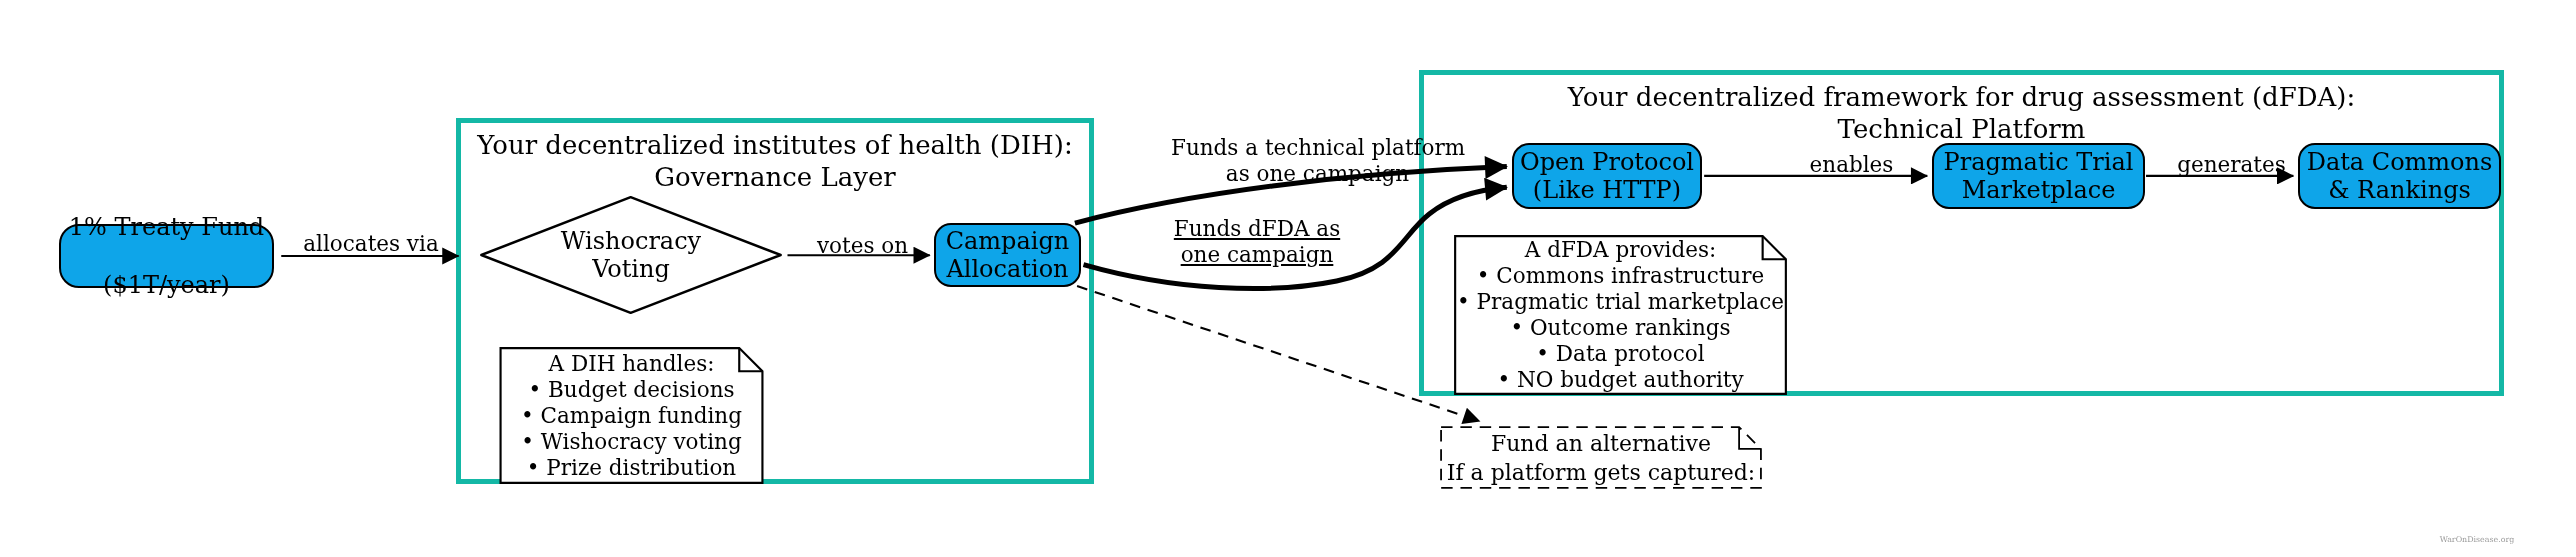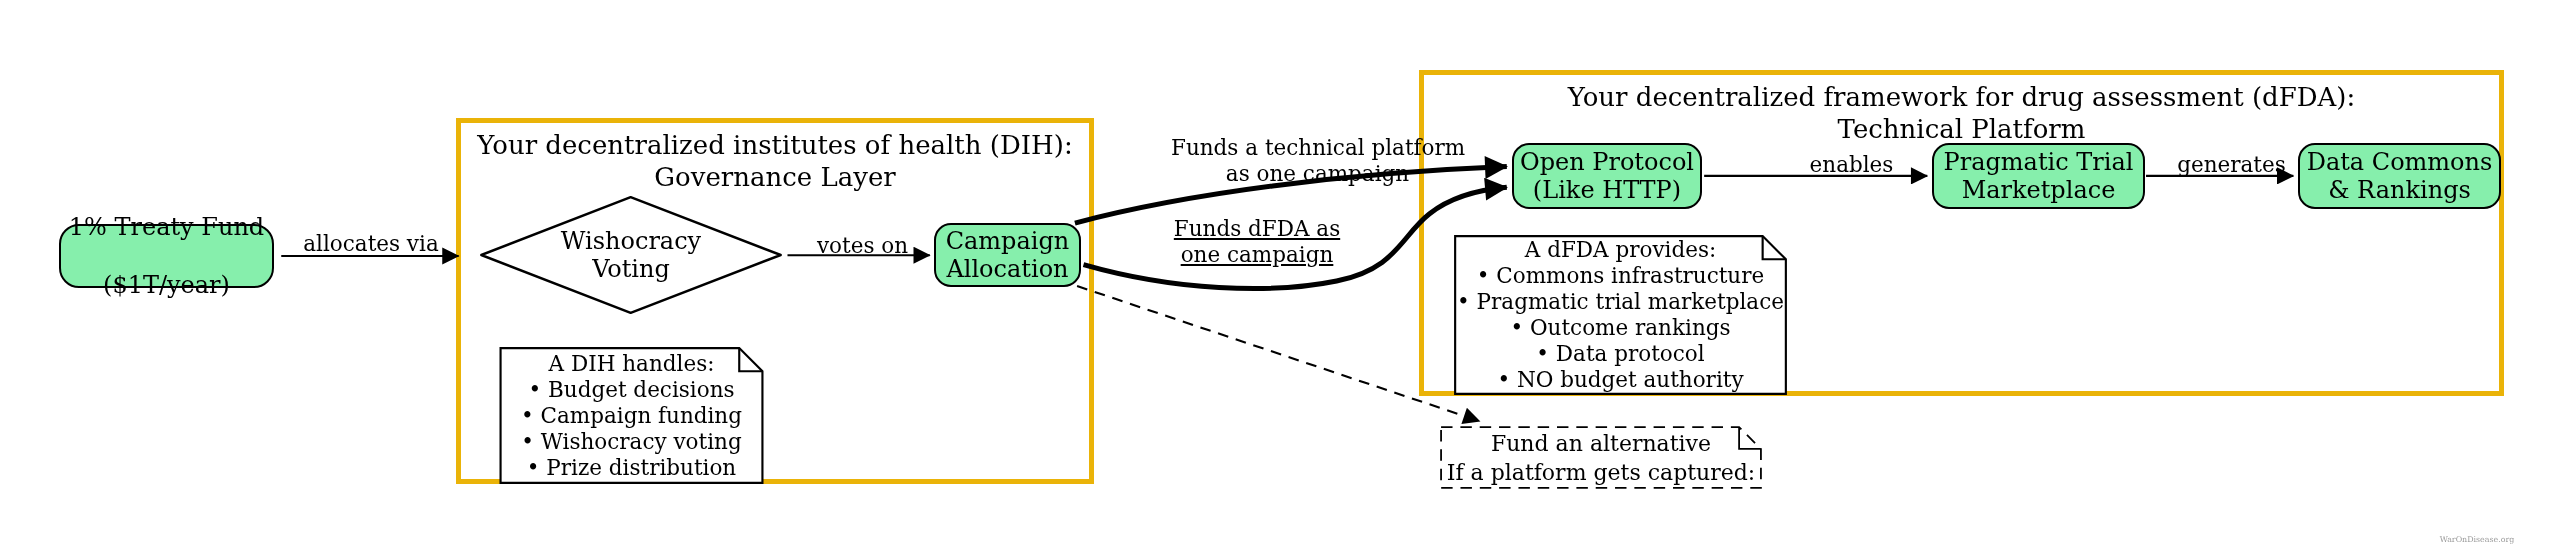--- a/index.html
+++ b/index.html
@@ -2,25 +2,25 @@
 <html style="font-size:11.4px"><head>
 <meta charset="utf-8">
 <style>
   html,body { margin:0; padding:0; background:#ffffff; }
   #canvas {
     position:relative; width:2576px; height:557px; background:#ffffff;
     font-family:"DejaVu Serif", serif; color:#000; overflow:hidden;
   }
   .layer { position:absolute; left:0; top:0; width:2576px; height:557px; pointer-events:none; }
 
-  .group { position:absolute; box-sizing:border-box; border:5px solid #eab308; background:transparent; }
+  .group { position:absolute; box-sizing:border-box; border:5px solid #14b8a6; background:transparent; }
   .group-title { position:absolute; left:0; right:0; top:5.7px; text-align:center; font-size:26px; line-height:1.24; white-space:nowrap; }
 
   .node {
-    position:absolute; box-sizing:border-box; background:#86efac;
+    position:absolute; box-sizing:border-box; background:#0ea5e9;
     border:2.5px solid #000; border-radius:20px;
     display:flex; flex-direction:column; justify-content:center; align-items:center;
     text-align:center; font-size:24px; line-height:1.18; white-space:nowrap;
   }
 
   .diamond-wrap { position:absolute; }
   .diamond-text {
     position:absolute; left:0; top:0; width:100%; height:100%;
     display:flex; flex-direction:column; justify-content:center; align-items:center;
     text-align:center; font-size:24px; line-height:1.18;

